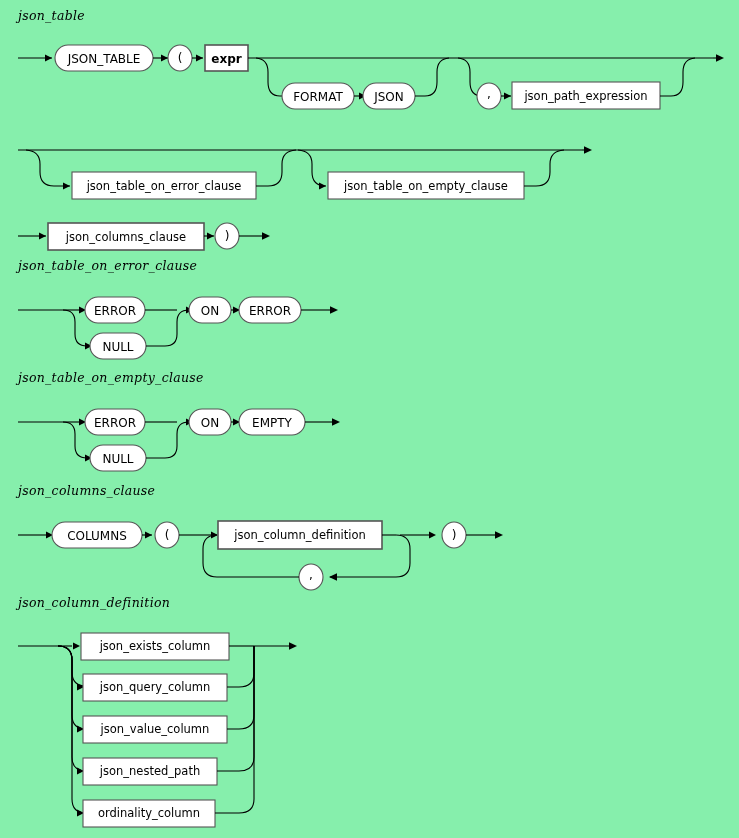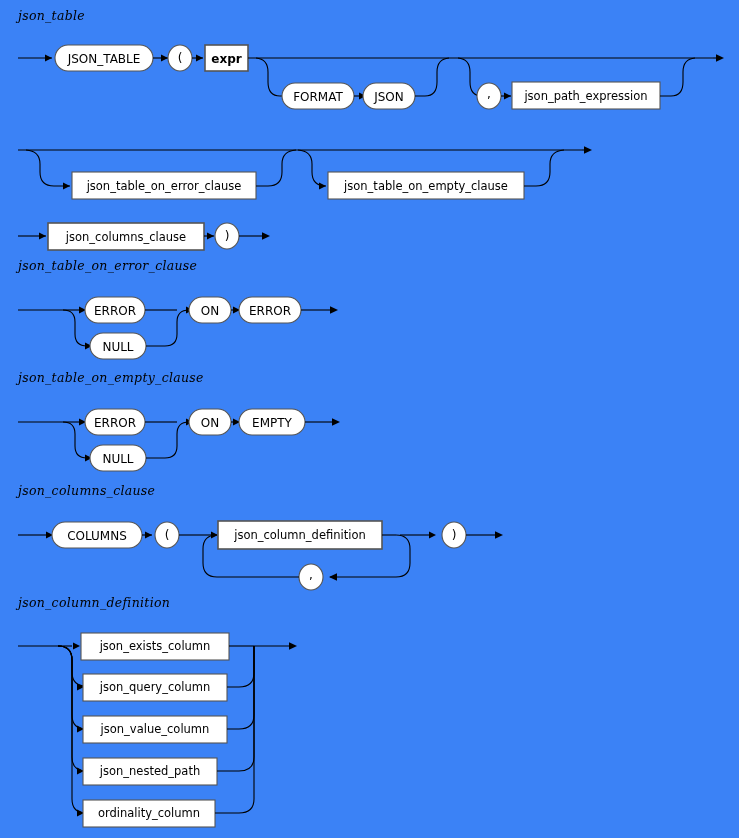--- a/index.html
+++ b/index.html
@@ -1,17 +1,17 @@
 <!DOCTYPE html>
 <html><head>
 <meta charset="utf-8">
 <style>
   html,body{margin:0;padding:0;background:#ffffff;}
   body{width:739px;height:838px;font-family:"Liberation Sans",sans-serif;}
-  #canvas{position:relative;width:739px;height:838px;background:#3b82f6;}
+  #canvas{position:relative;width:739px;height:838px;background:#86efac;}
   svg{display:block;}
   .rr-line{stroke:#000;stroke-width:1.1;fill:none;}
   .rr-term{fill:#fff;stroke:#555;stroke-width:1.1;}
   .rr-nonterm{fill:#fff;stroke:#555;stroke-width:1.6;}
   .rr-nonterm-thin{fill:#fff;stroke:#555;stroke-width:1.1;}
   .rr-text{font-family:"DejaVu Sans","Liberation Sans",sans-serif;font-size:12px;fill:#000;text-anchor:middle;dominant-baseline:middle;}
   .rr-text-sm{font-family:"DejaVu Sans","Liberation Sans",sans-serif;font-size:11.5px;fill:#000;text-anchor:middle;dominant-baseline:middle;}
   .rr-text-b{font-family:"DejaVu Sans","Liberation Sans",sans-serif;font-size:12px;font-weight:bold;fill:#000;text-anchor:middle;dominant-baseline:middle;}
   .sec-label{position:absolute;font-family:"DejaVu Serif","Liberation Serif",serif;font-style:italic;font-size:12.5px;color:#000;white-space:nowrap;letter-spacing:.3px;}
   .arrow{fill:#000;stroke:none;}

